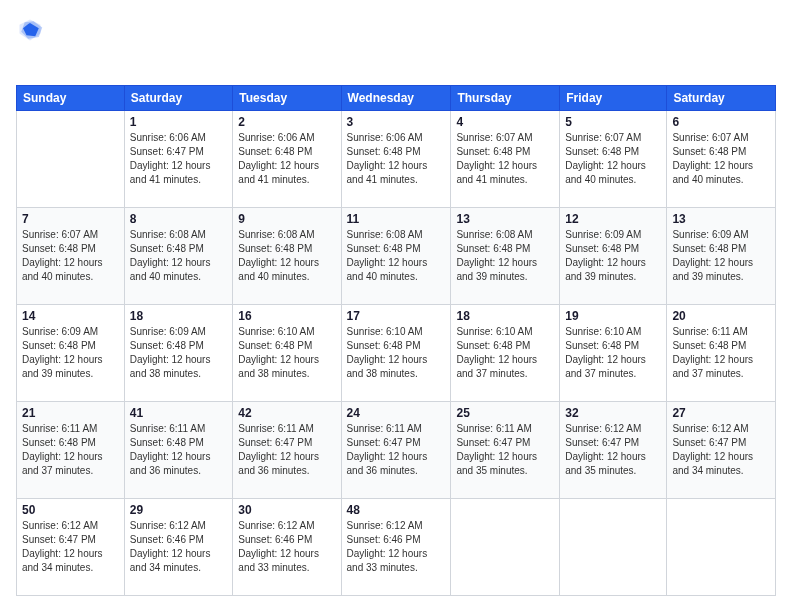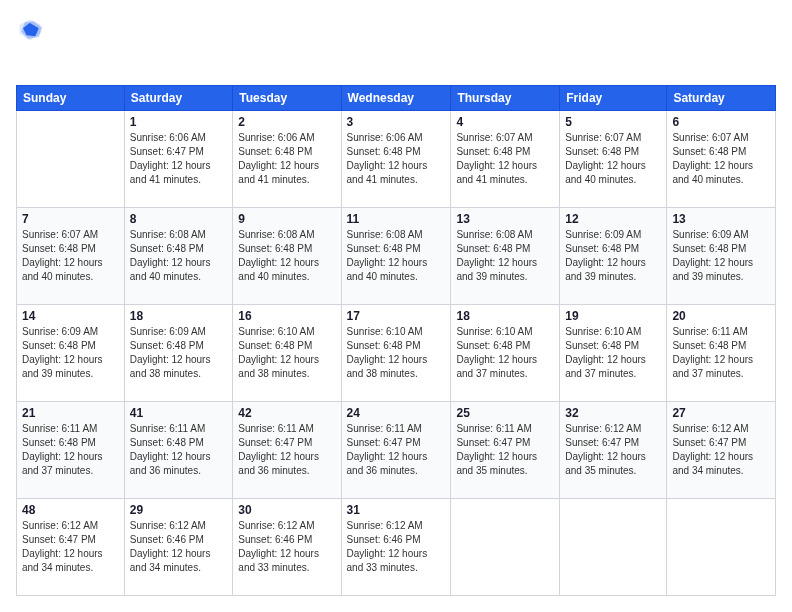--- a/index.html
+++ b/index.html
@@ -333,42 +333,42 @@
           <td>
             <span class="day-number">27</span>
             <div class="day-info" style="white-space: pre-line;">Sunrise: 6:12 AM
 Sunset: 6:47 PM
 Daylight: 12 hours
 and 34 minutes.</div>
           </td>
         </tr>
         <tr>
           <td>
+            <span class="day-number">50</span>
+            <div class="day-info" style="white-space: pre-line;">Sunrise: 6:12 AM
+Sunset: 6:47 PM
+Daylight: 12 hours
+and 34 minutes.</div>
+          </td>
+          <td>
+            <span class="day-number">29</span>
+            <div class="day-info" style="white-space: pre-line;">Sunrise: 6:12 AM
+Sunset: 6:46 PM
+Daylight: 12 hours
+and 34 minutes.</div>
+          </td>
+          <td>
+            <span class="day-number">30</span>
+            <div class="day-info" style="white-space: pre-line;">Sunrise: 6:12 AM
+Sunset: 6:46 PM
+Daylight: 12 hours
+and 33 minutes.</div>
+          </td>
+          <td>
             <span class="day-number">48</span>
-            <div class="day-info" style="white-space: pre-line;">Sunrise: 6:12 AM
-Sunset: 6:47 PM
-Daylight: 12 hours
-and 34 minutes.</div>
-          </td>
-          <td>
-            <span class="day-number">29</span>
-            <div class="day-info" style="white-space: pre-line;">Sunrise: 6:12 AM
-Sunset: 6:46 PM
-Daylight: 12 hours
-and 34 minutes.</div>
-          </td>
-          <td>
-            <span class="day-number">30</span>
-            <div class="day-info" style="white-space: pre-line;">Sunrise: 6:12 AM
-Sunset: 6:46 PM
-Daylight: 12 hours
-and 33 minutes.</div>
-          </td>
-          <td>
-            <span class="day-number">31</span>
             <div class="day-info" style="white-space: pre-line;">Sunrise: 6:12 AM
 Sunset: 6:46 PM
 Daylight: 12 hours
 and 33 minutes.</div>
           </td>
           <td class="empty-cell"></td>
           <td class="empty-cell"></td>
           <td class="empty-cell"></td>
         </tr>
       </tbody>

